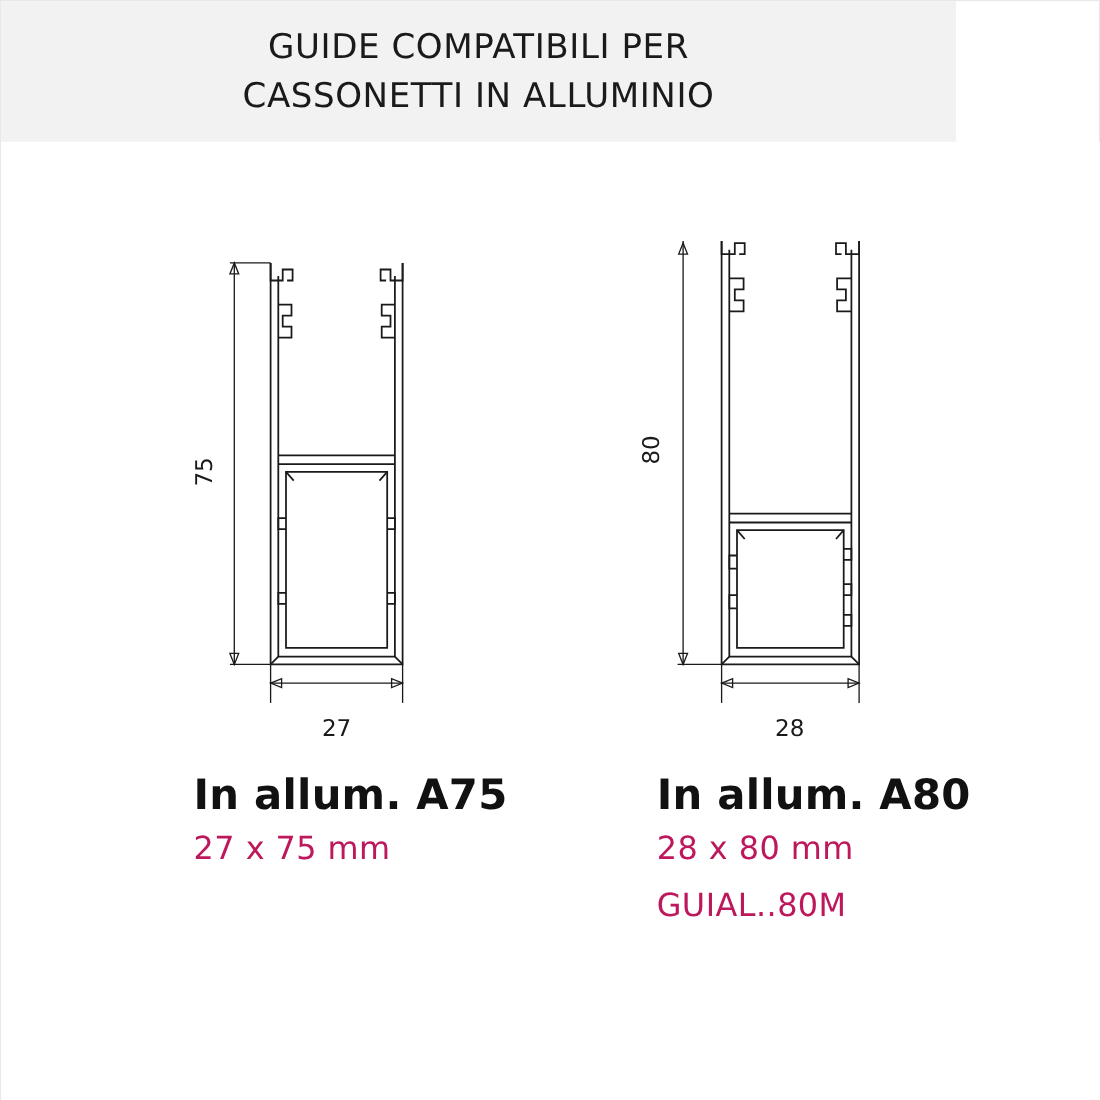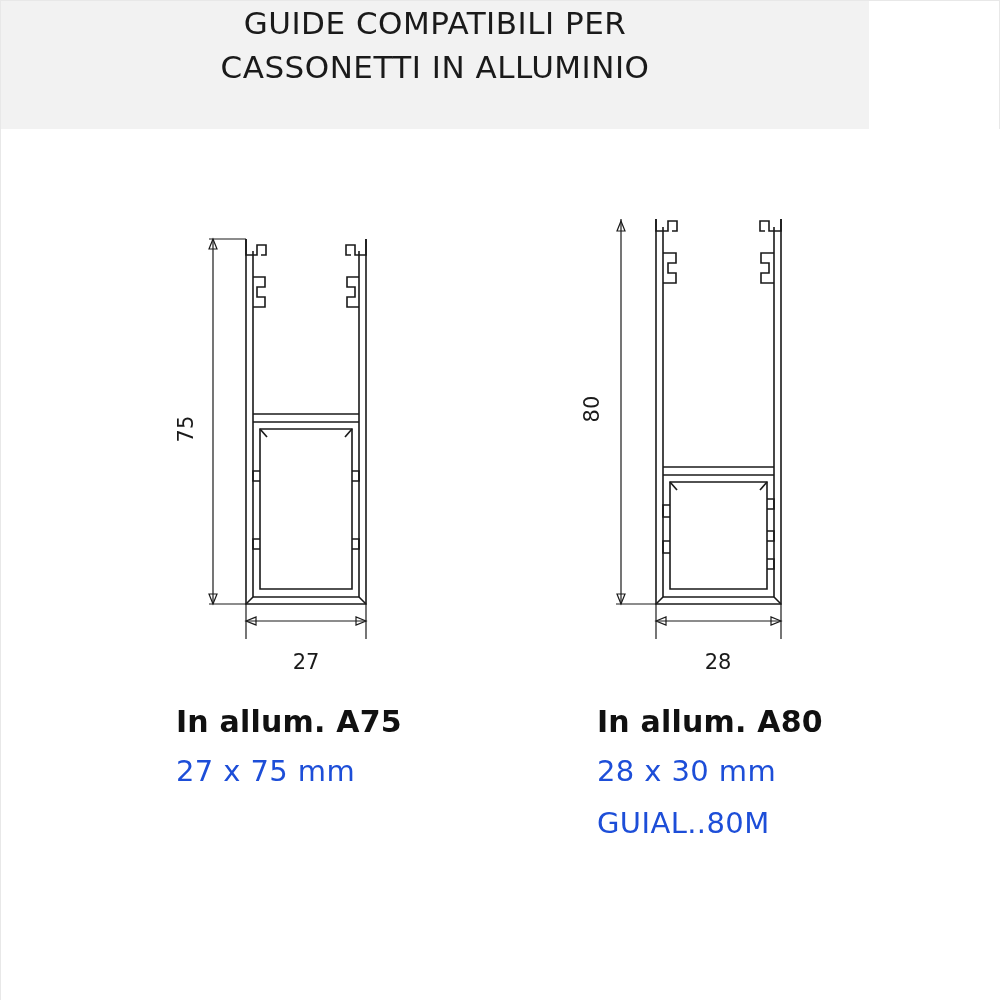--- a/index.html
+++ b/index.html
@@ -23,21 +23,21 @@
     border: 1px solid #e8e8e8;
   }
   .header {
     position: absolute;
     left: 0;
     top: 0;
     width: 868px;
     height: 128px;
     background: #f2f2f2;
     display: flex;
-    align-items: flex-start;
+    align-items: center;
     justify-content: center;
   }
   .header-title {
     font-size: 31px;
     line-height: 44px;
     letter-spacing: 0.5px;
     text-align: center;
     color: #1a1a1a;
     font-weight: 400;
     white-space: pre-line;
@@ -66,33 +66,33 @@
     width: 430px;
     height: 470px;
   }
   .caption {
     position: absolute;
     left: 0;
     top: 570px;
     width: 430px;
   }
   .cap-title {
-    font-size: 30px;
+    font-size: 38px;
     font-weight: bold;
     line-height: 46px;
     margin-left: 115px;
     color: #111111;
     letter-spacing: 0.2px;
   }
   .cap-line {
     font-size: 29px;
     font-weight: 400;
     line-height: 52px;
     margin-left: 115px;
-    color: #1d4ed8;
+    color: #be185d;
     letter-spacing: 0.4px;
   }
   .col-right .cap-title,
   .col-right .cap-line { margin-left: 106px; }
 
   svg { display: block; }
   .ln   { stroke: #1a1a1a; stroke-width: 1.6; fill: none; }
   .lnth { stroke: #1a1a1a; stroke-width: 1.2; fill: none; }
   .dimtxt {
     font-family: "DejaVu Sans", sans-serif;
@@ -229,19 +229,19 @@
             <path class="ln" d="M276 263 L269 271"></path>
           </g>
 
           <text class="dimtxt" x="108" y="190" text-anchor="middle" transform="rotate(-90 108 190)">80</text>
           <text class="dimtxt" x="227" y="450" text-anchor="middle">28</text>
         </svg>
       </div>
 
       <div class="caption">
         <div class="cap-title">In allum. A80</div>
-        <div class="cap-line">28 x 30 mm</div>
+        <div class="cap-line">28 x 80 mm</div>
         <div class="cap-line">GUIAL..80M</div>
       </div>
     </div>
 
   </div>
 </div>
 
 </body></html>

